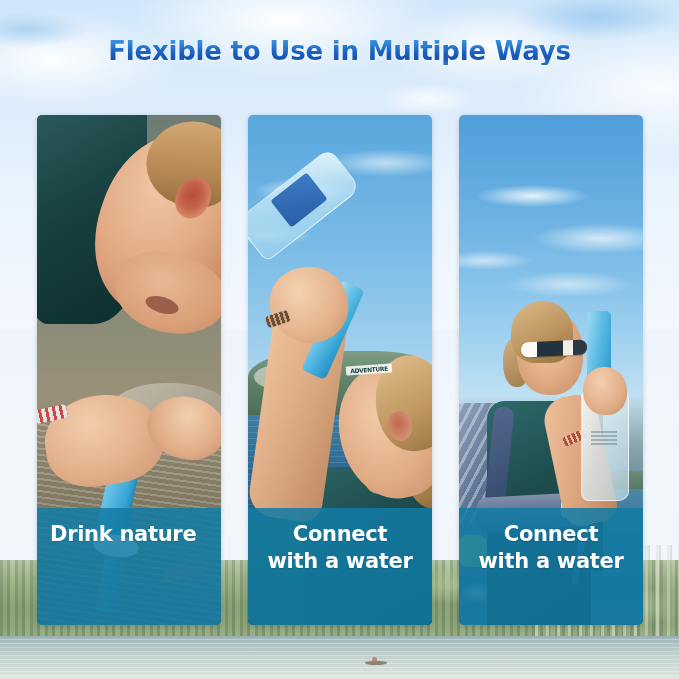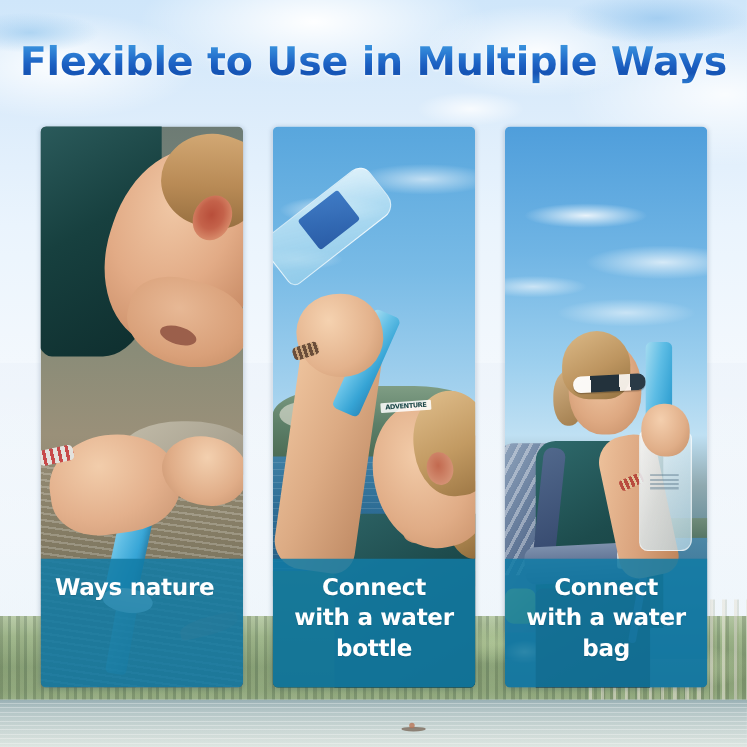--- a/index.html
+++ b/index.html
@@ -126,21 +126,21 @@
   
   .title-wrap {
     position: absolute;
     left: 0; right: 0;
     top: 38px;
     text-align: center;
   }
   .title {
     display: inline-block;
     font-family: "DejaVu Sans", sans-serif;
-    font-size: 36px;
+    font-size: 26px;
     font-weight: 700;
     letter-spacing: -.2px;
     line-height: 1.05;
     background: linear-gradient(to bottom,
         #3f9ae0 0%,
         #2f83d6 22%,
         #1d62c4 52%,
         #1553b4 74%,
         #2a79cf 100%);
     -webkit-background-clip: text;
@@ -629,21 +629,21 @@
       <div class="p1-mouth"></div>
       <div class="p1-fish"></div>
       <div class="p1-straw-sub"></div>
       <div class="p1-straw"></div>
       <div class="p1-straw-cap"></div>
       <div class="p1-hand-upper"></div>
       <div class="p1-hand-right"></div>
       <div class="p1-wristband"></div>
     </div>
     <div class="caption align-left">
-      <span class="line">Ways nature</span>
+      <span class="line">Drink nature</span>
     </div>
   </div>
 
   <div class="panel" id="panel-2">
     <div class="photo">
       <div class="p2-sky"></div>
       <div class="p2-clouds"></div>
       <div class="p2-hills"></div>
       <div class="p2-hill-rock"></div>
       <div class="p2-lake"></div>
@@ -659,21 +659,20 @@
       <div class="p2-filter"></div>
       <div class="p2-bottle"></div>
       <div class="p2-bottle-label"></div>
       <div class="p2-hand"></div>
       <div class="p2-band"></div>
       <div class="p2-sleeve-logo">ADVENTURE</div>
     </div>
     <div class="caption align-center">
       <span class="line">Connect</span>
       <span class="line">with a water</span>
-      <span class="line">bottle</span>
     </div>
   </div>
 
   <div class="panel" id="panel-3">
     <div class="photo">
       <div class="p3-sky"></div>
       <div class="p3-clouds"></div>
       <div class="p3-far-shore"></div>
       <div class="p3-lake"></div>
       <div class="p3-rocks"></div>
@@ -693,17 +692,16 @@
       <div class="p3-arm"></div>
       <div class="p3-bracelet"></div>
       <div class="p3-bag"></div>
       <div class="p3-bag-print"></div>
       <div class="p3-filter"></div>
       <div class="p3-hand"></div>
     </div>
     <div class="caption align-center">
       <span class="line">Connect</span>
       <span class="line">with a water</span>
-      <span class="line">bag</span>
     </div>
   </div>
 
 </div>
 
 </body></html>

